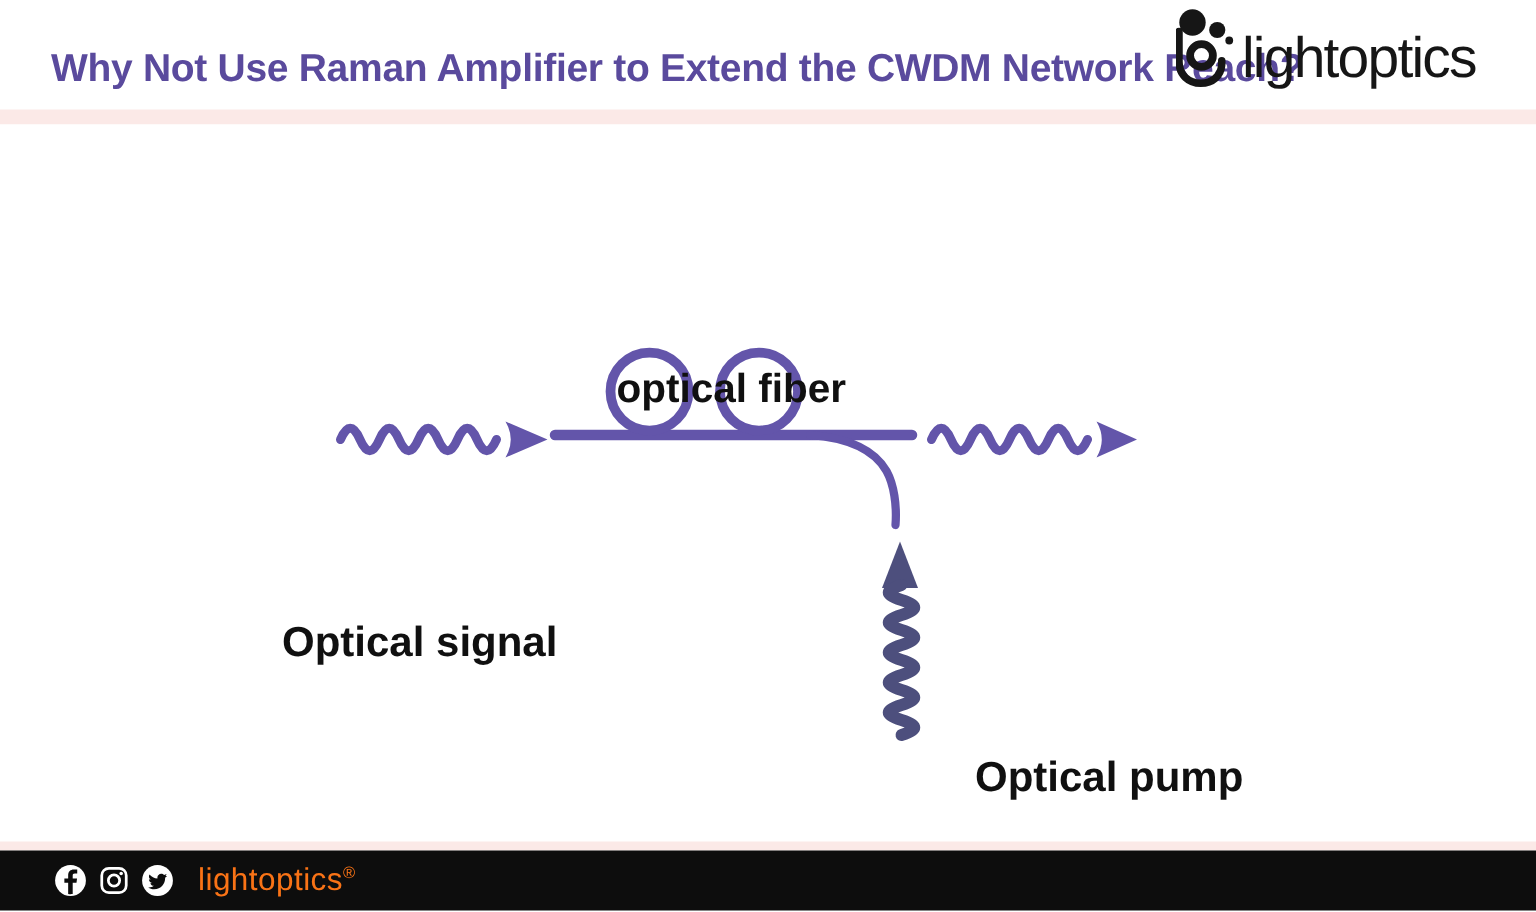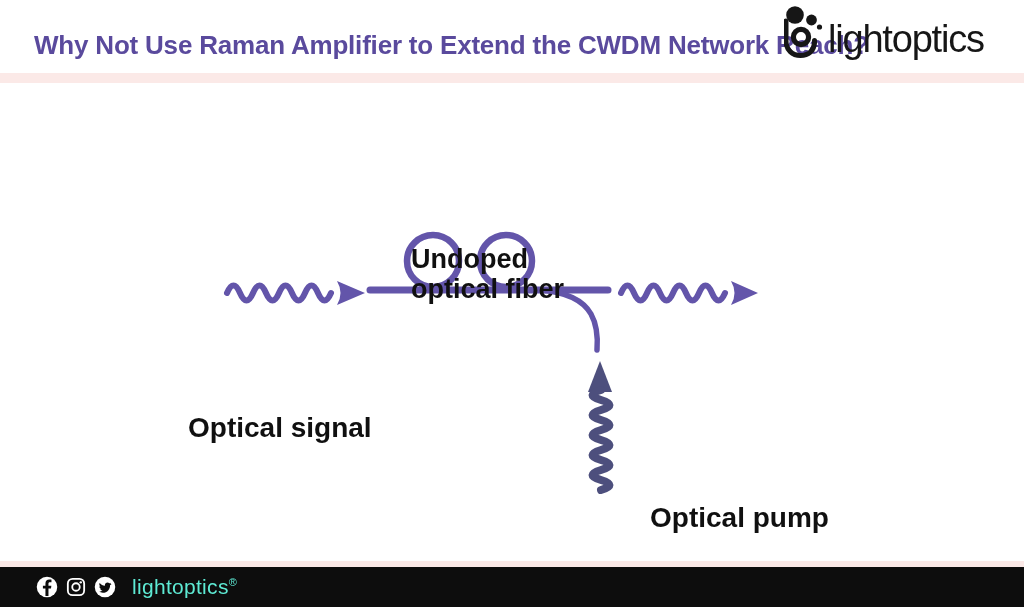--- a/index.html
+++ b/index.html
@@ -28,21 +28,21 @@
   
   .stage{position:absolute;left:0;top:83px;width:1024px;height:478px;background:#ffffff;}
   .diagram-svg{position:absolute;left:0;top:0;}
   .dlabel{position:absolute;color:#101010;font-weight:bold;white-space:nowrap;}
   .fiber-label{left:411px;top:161px;font-size:27px;line-height:30px;}
   .signal-label{left:188px;top:329px;font-size:28px;}
   .pump-label{left:650px;top:419px;font-size:28px;}
   
   .footer{
     position:absolute;left:0;top:567px;width:1024px;height:40px;background:#0d0d0d;
-    display:flex;align-items:center;color:#5eead4;
+    display:flex;align-items:center;color:#f97316;
   }
   .social{display:flex;align-items:center;gap:7px;margin-left:36px;}
   .social svg{display:block;}
   .footer-brand{margin-left:16px;font-size:21px;letter-spacing:0.3px;}
   .footer-brand sup{font-size:11px;}
   .footer-site{margin-left:auto;margin-right:30px;font-size:21px;letter-spacing:0.2px;}
 </style>
 </head>
 <body>
 
@@ -87,21 +87,20 @@
       <path d="M731,281 L758,293 L731,305 Q738,293 731,281 Z" fill="#6355aa"></path>
     </g>
 
     <g>
       <path d="M600,361 L612,392 L588,392 Z" fill="#4d4f7d"></path>
       <path d="M601,390 q-17,5 0,10 t0,10 t0,10 t0,10 t0,10 t0,10 t0,10 t0,10 t0,10 t0,10" fill="none" stroke="#4d4f7d" stroke-width="8" stroke-linecap="round"></path>
     </g>
   </svg>
 
   <div class="dlabel fiber-label">
-    <div>Undoped</div>
     <div>optical fiber</div>
   </div>
   <div class="dlabel signal-label">Optical signal</div>
   <div class="dlabel pump-label">Optical pump</div>
 </div>
 
 <div class="strip-bottom"></div>
 
 <div class="footer">
   <div class="social">

